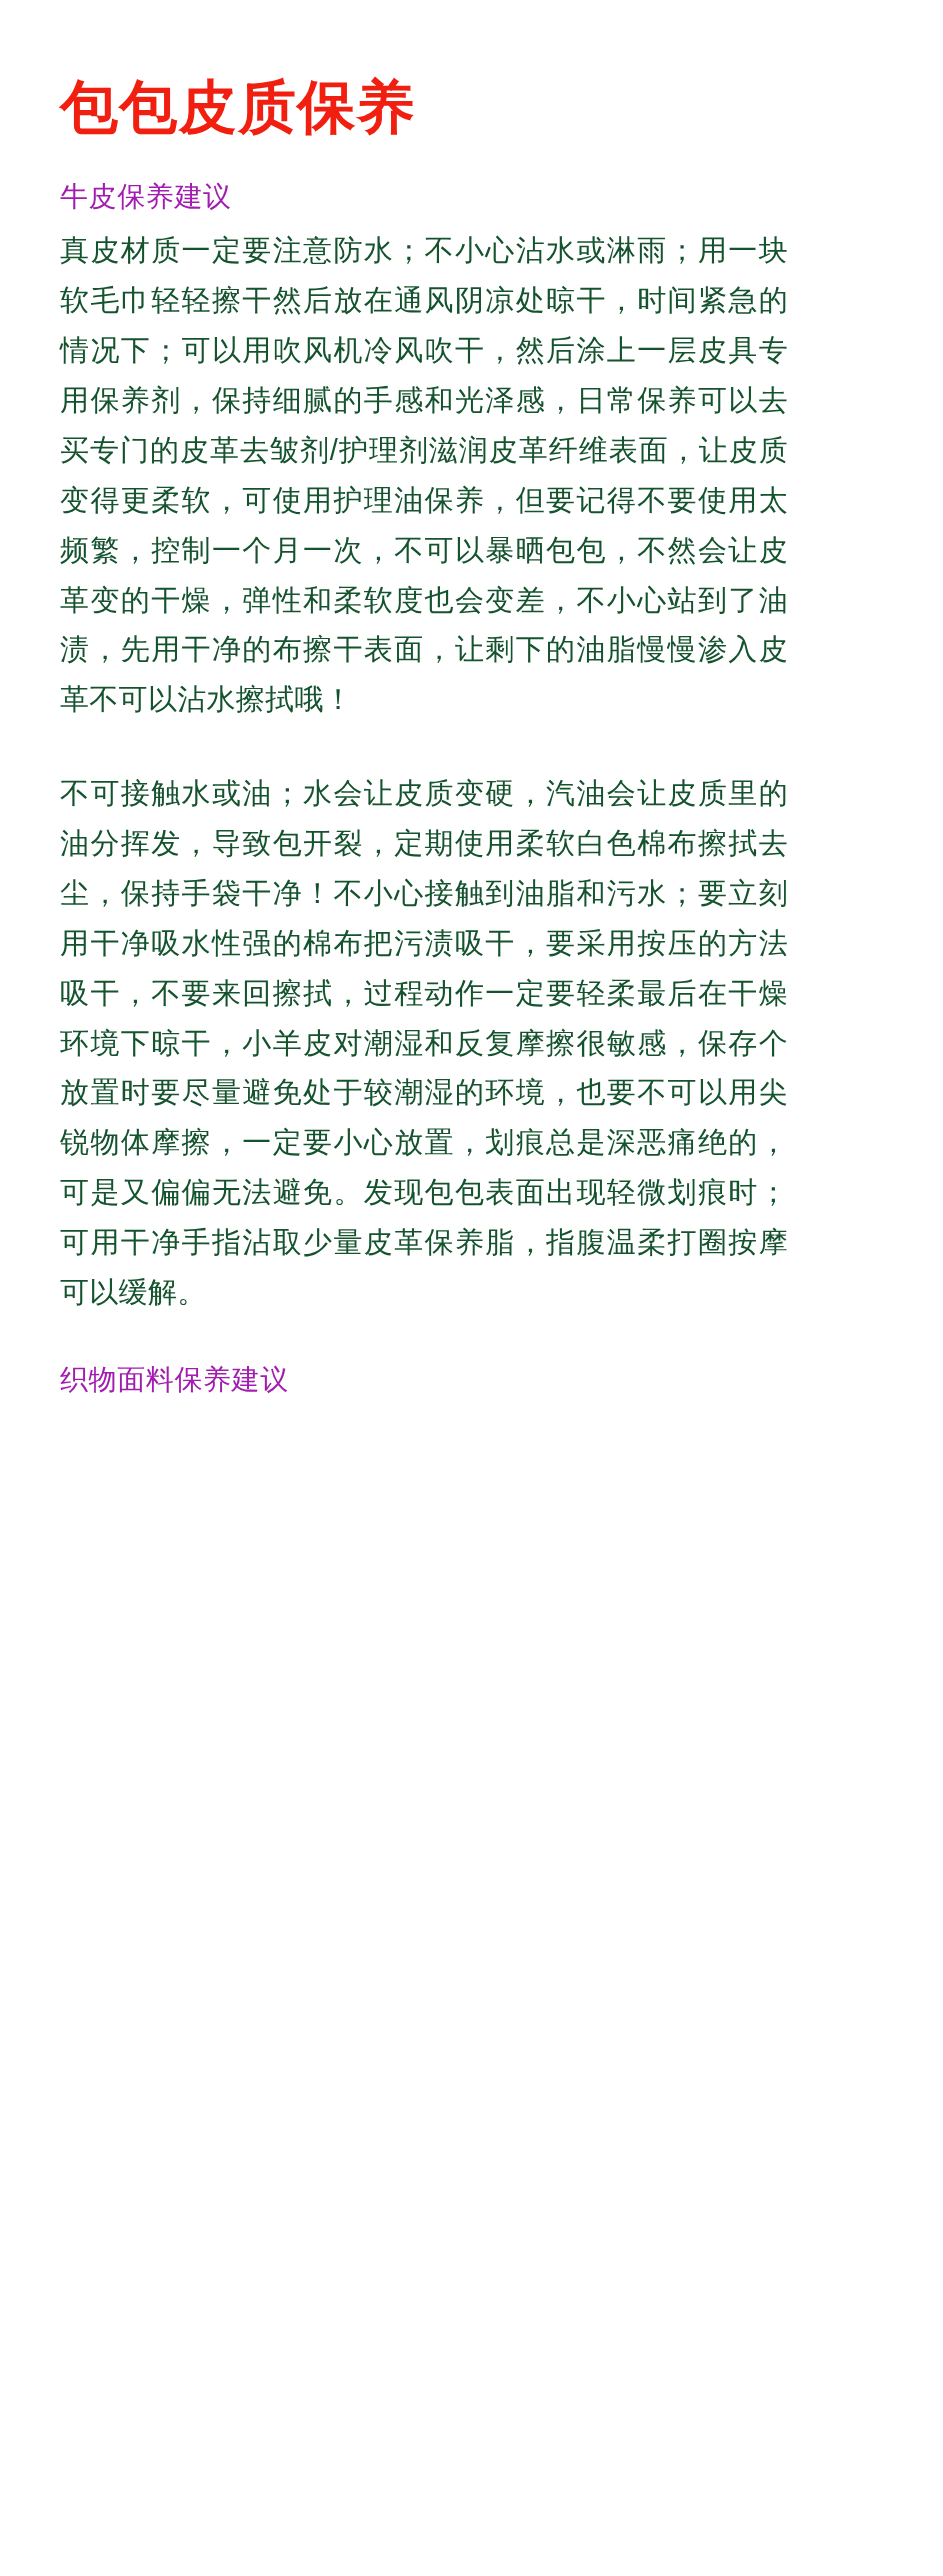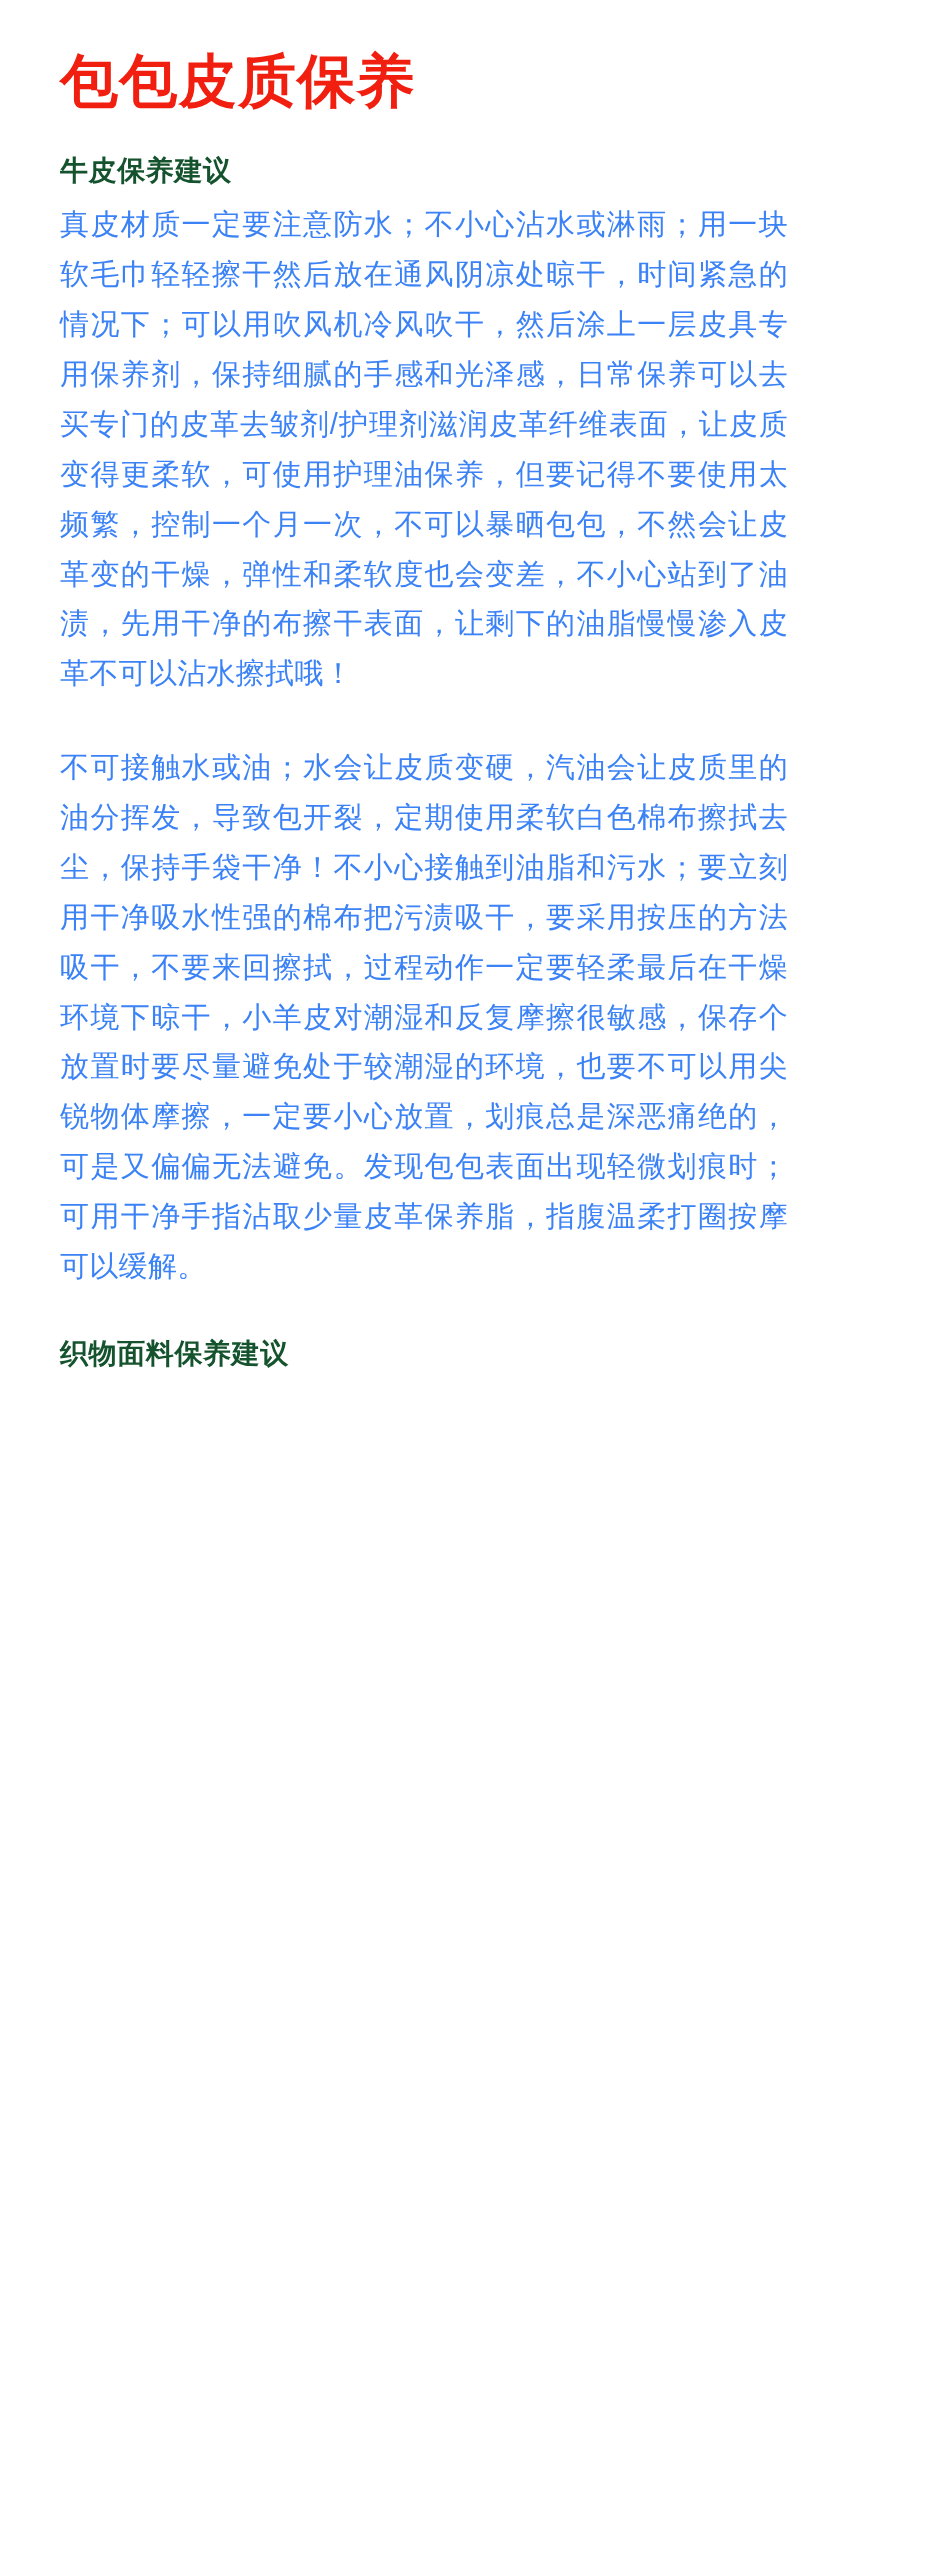--- a/index.html
+++ b/index.html
@@ -11,49 +11,49 @@
     width: 944px;
     min-height: 2576px;
     font-family: "Liberation Sans", "DejaVu Sans", sans-serif;
     color: #1a1a1a;
     -webkit-font-smoothing: antialiased;
   }
   .page {
     box-sizing: border-box;
     width: 848px;
     min-height: 2576px;
-    padding: 48px 60px 76px 60px;
+    padding: 74px 60px 76px 60px;
     background: #ffffff;
   }
   .doc-title {
     font-size: 58px;
     line-height: 1.15;
     font-weight: bold;
     color: #f01f10;
     letter-spacing: 1.3px;
     margin: 0 0 38px 0;
   }
   .section {
     margin-bottom: 44px;
   }
   .section:last-child {
     margin-bottom: 0;
   }
   .section-heading {
     font-size: 28px;
     line-height: 1.3;
-    font-weight: bold;
-    color: #14532d;
+    font-weight: normal;
+    color: #a21caf;
     margin: 0 0 11.3px 0;
     letter-spacing: 0.6px;
   }
   .section-body {
     font-size: 29px;
     line-height: 1.72;
-    color: #3b82f6;
+    color: #14532d;
     margin: 0;
     text-align: justify;
     text-justify: inter-ideograph;
     letter-spacing: 0.3px;
     white-space: pre-wrap;
   }
 </style>
 </head>
 <body>
 

